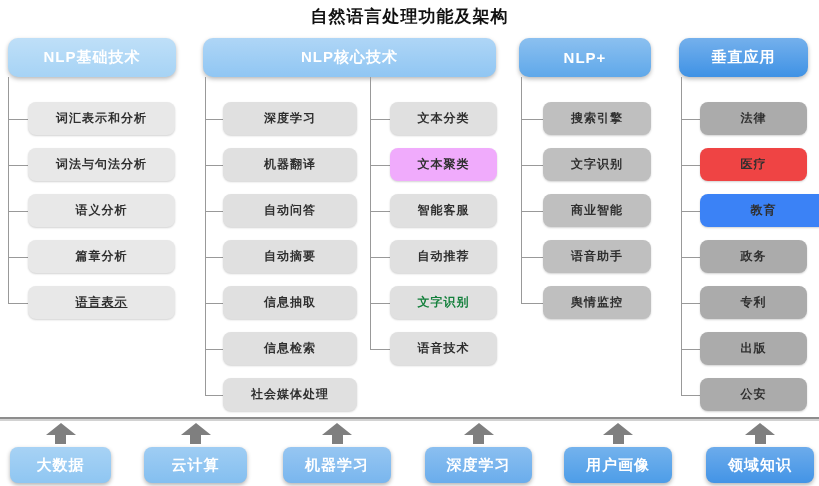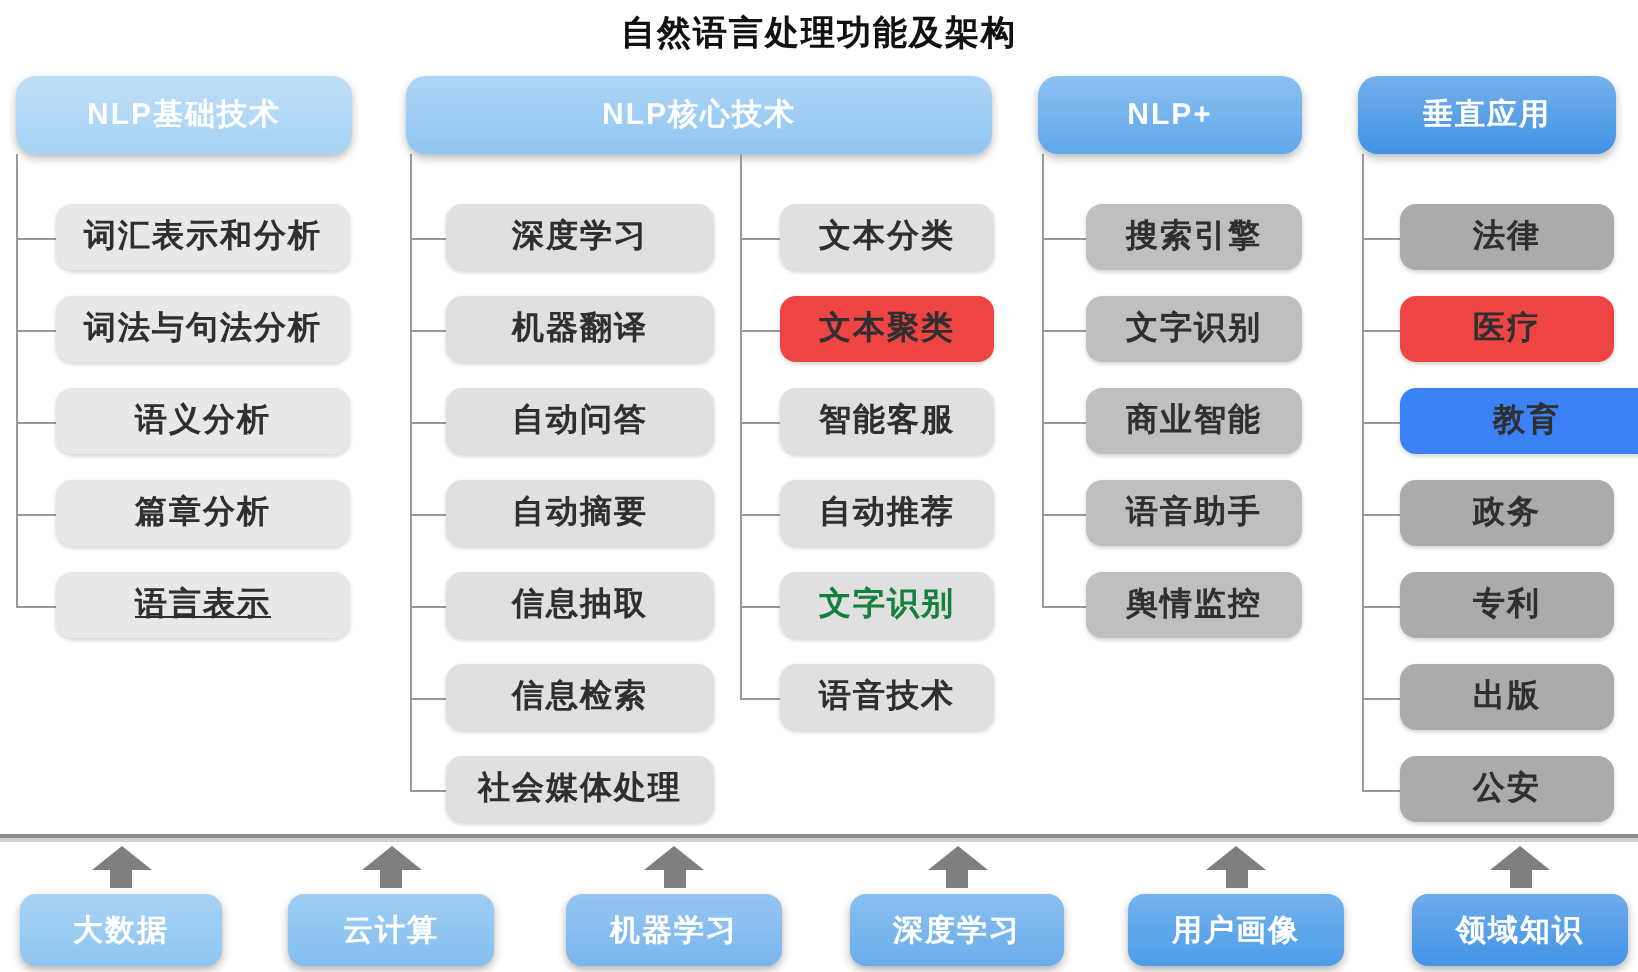--- a/index.html
+++ b/index.html
@@ -20,21 +20,21 @@
   }
   .header-1{left:8px;width:168px;}
   .header-2{left:203px;width:293px;}
   .header-3{left:519px;width:132px;}
   .header-4{left:679px;width:129px;}
   .vline{position:absolute;width:1px;}
   .stub{position:absolute;height:1px;}
   .node{
     position:absolute;height:33px;border-radius:8px;
     display:flex;align-items:center;justify-content:center;
-    font-size:16px;font-weight:600;color:#2f2f2f;letter-spacing:1px;
+    font-size:12px;font-weight:600;color:#2f2f2f;letter-spacing:1px;
     box-shadow:0 1px 2px rgba(0,0,0,.18);
   }
   .divider{
     position:absolute;left:0;top:417px;width:819px;height:2px;
     background:#8d8d8d;box-shadow:0 2px 0 #d2d2d2;
   }
   .arrow{position:absolute;width:30px;top:423px;height:21px;}
   .arrow-head{
     width:0;height:0;margin:0 auto;
     border-left:15px solid transparent;border-right:15px solid transparent;
@@ -84,21 +84,21 @@
       <div class="stub" style="left: 205px; top: 302.5px; width: 18px; background: rgb(153, 153, 153);"></div>
       <div class="node" style="left: 223px; top: 286px; width: 134px; background: rgb(224, 224, 224); color: rgb(47, 47, 47);">信息抽取</div>
       <div class="stub" style="left: 205px; top: 348.5px; width: 18px; background: rgb(153, 153, 153);"></div>
       <div class="node" style="left: 223px; top: 332px; width: 134px; background: rgb(224, 224, 224); color: rgb(47, 47, 47);">信息检索</div>
       <div class="stub" style="left: 205px; top: 394.5px; width: 18px; background: rgb(153, 153, 153);"></div>
       <div class="node" style="left: 223px; top: 378px; width: 134px; background: rgb(224, 224, 224); color: rgb(47, 47, 47);">社会媒体处理</div>
       <div class="vline" style="left: 370px; top: 77px; height: 271.5px; background: rgb(153, 153, 153);"></div>
       <div class="stub" style="left: 370px; top: 118.5px; width: 20px; background: rgb(153, 153, 153);"></div>
       <div class="node" style="left: 390px; top: 102px; width: 107px; background: rgb(224, 224, 224); color: rgb(47, 47, 47);">文本分类</div>
       <div class="stub" style="left: 370px; top: 164.5px; width: 20px; background: rgb(153, 153, 153);"></div>
-      <div class="node" style="left: 390px; top: 148px; width: 107px; background: #ef4444; color: rgb(47, 47, 47);">文本聚类</div>
+      <div class="node" style="left: 390px; top: 148px; width: 107px; background: #f0abfc; color: rgb(47, 47, 47);">文本聚类</div>
       <div class="stub" style="left: 370px; top: 210.5px; width: 20px; background: rgb(153, 153, 153);"></div>
       <div class="node" style="left: 390px; top: 194px; width: 107px; background: rgb(224, 224, 224); color: rgb(47, 47, 47);">智能客服</div>
       <div class="stub" style="left: 370px; top: 256.5px; width: 20px; background: rgb(153, 153, 153);"></div>
       <div class="node" style="left: 390px; top: 240px; width: 107px; background: rgb(224, 224, 224); color: rgb(47, 47, 47);">自动推荐</div>
       <div class="stub" style="left: 370px; top: 302.5px; width: 20px; background: rgb(153, 153, 153);"></div>
       <div class="node" style="left: 390px; top: 286px; width: 107px; background: rgb(224, 224, 224); color: #15803d;">文字识别</div>
       <div class="stub" style="left: 370px; top: 348.5px; width: 20px; background: rgb(153, 153, 153);"></div>
       <div class="node" style="left: 390px; top: 332px; width: 107px; background: rgb(224, 224, 224); color: rgb(47, 47, 47);">语音技术</div>
       <div class="vline" style="left: 521px; top: 77px; height: 225.5px; background: rgb(153, 153, 153);"></div>
       <div class="stub" style="left: 521px; top: 118.5px; width: 22px; background: rgb(153, 153, 153);"></div>

